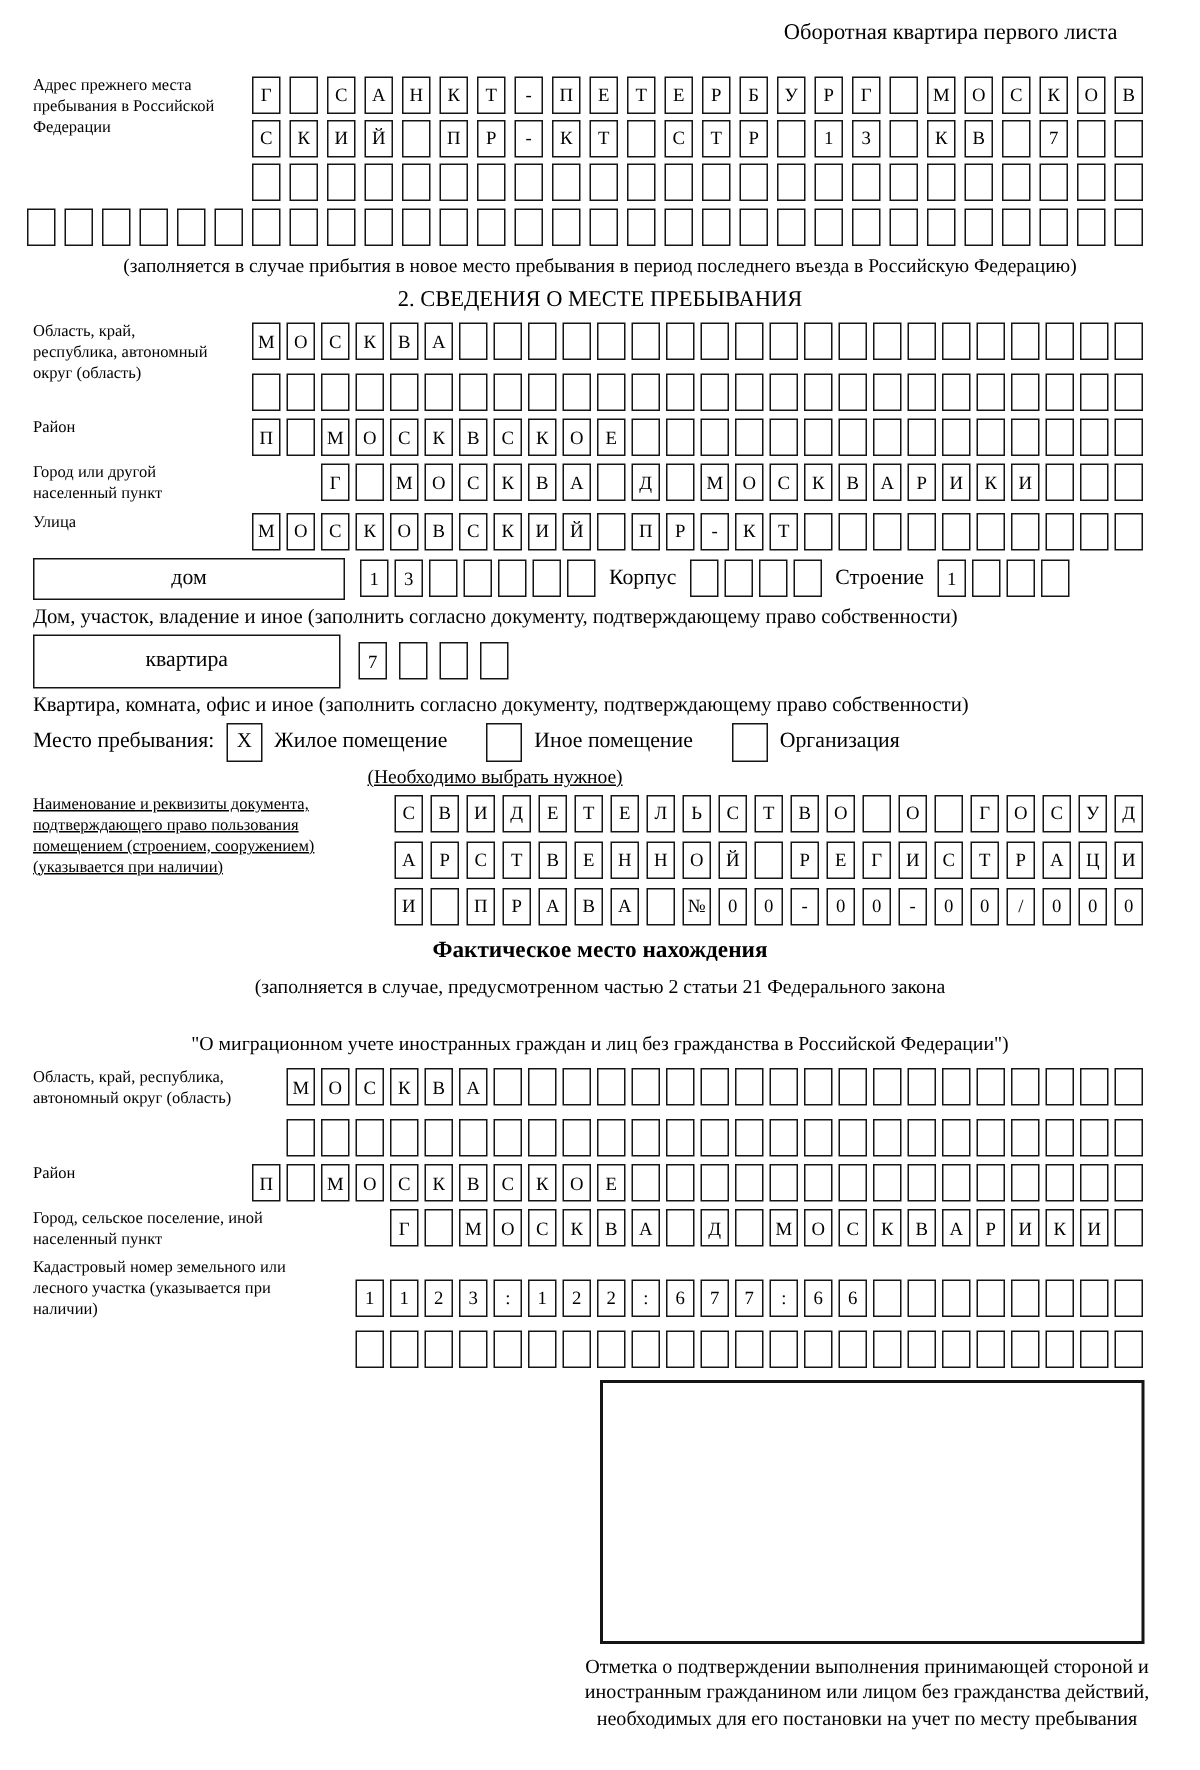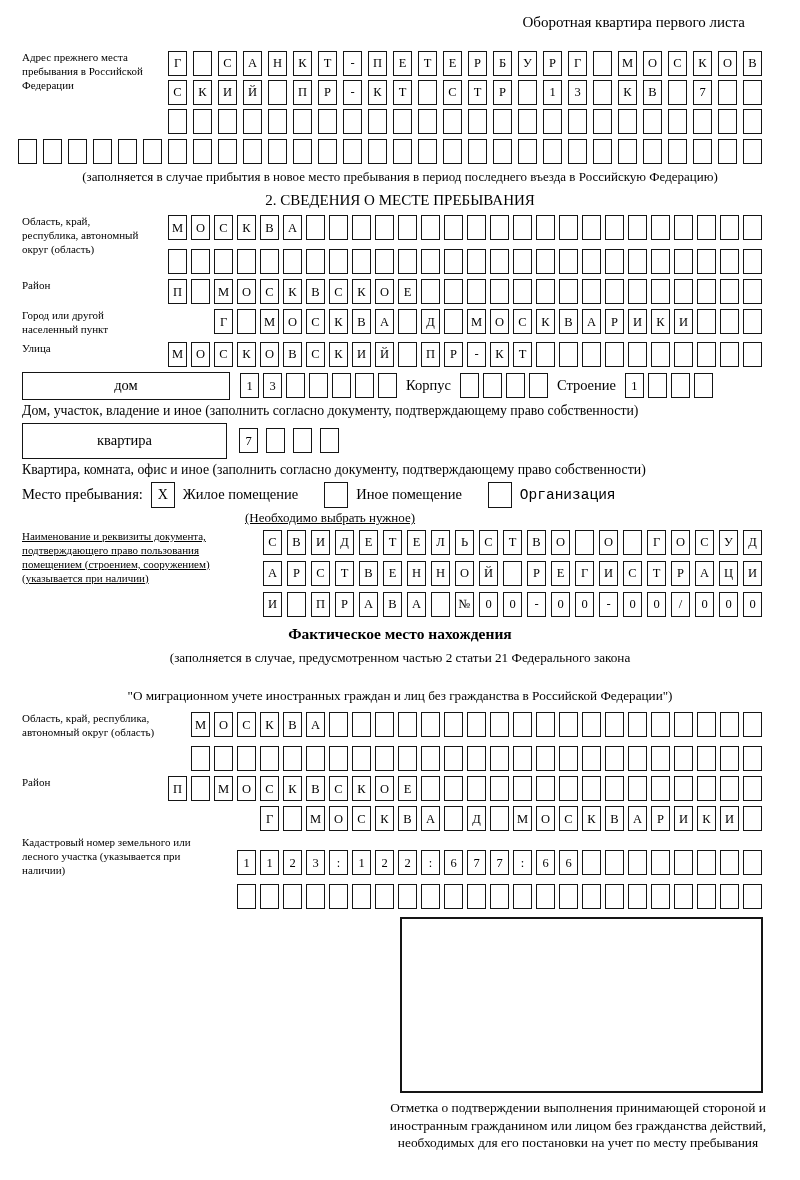--- a/index.html
+++ b/index.html
@@ -43,21 +43,21 @@
   }
   .dom-box{width:208px;height:28px;margin-right:10px;}
   .kv-box{width:205px;height:36px;margin-right:12px;}
   .inline-label{font-size:14.5px;margin:0 9px;flex:none;}
   .chk-row{display:flex;align-items:center;margin:4px 0 2px 22px;font-size:14.5px;}
   .chk{
     box-sizing:border-box;width:24px;height:26px;border:1.5px solid #151515;flex:none;
     display:flex;align-items:center;justify-content:center;font-size:14px;
   }
   .chk-lbl{margin:0 26px 0 8px;}
-  .chk-lbl.last{margin-right:0;font-family:Liberation Mono, monospace;}
+  .chk-lbl.last{margin-right:0;}
   .vybrat{font-size:13px;margin:1px 0 4px 200px;width:260px;text-align:center;text-decoration:underline;}
   .fact-title{font-size:15.5px;font-weight:bold;text-align:center;margin:8px 0 6px 0;}
   .fact-note{font-size:13.2px;text-align:center;line-height:1.3;margin-bottom:21px;}
   .stamp-box{
     box-sizing:border-box;margin:8px 0 6px 400px;width:363px;height:176px;
     border:2px solid #151515;background:#fff;
   }
   .stamp-caption{
     width:400px;margin-left:378px;text-align:center;
     font-size:13.4px;line-height:1.3;
@@ -561,20 +561,21 @@
         <div class="cell"></div>
         <div class="cell"></div>
         <div class="cell"></div>
         <div class="cell"></div>
         <div class="cell"></div>
         <div class="cell"></div>
       </div>
   </div>
 
   <div class="frow">
+    <div class="label w190">Город, сельское поселение, иной населенный пункт</div>
     <div class="cells push">
         <div class="cell">Г</div>
         <div class="cell"></div>
         <div class="cell">М</div>
         <div class="cell">О</div>
         <div class="cell">С</div>
         <div class="cell">К</div>
         <div class="cell">В</div>
         <div class="cell">А</div>
         <div class="cell"></div>

